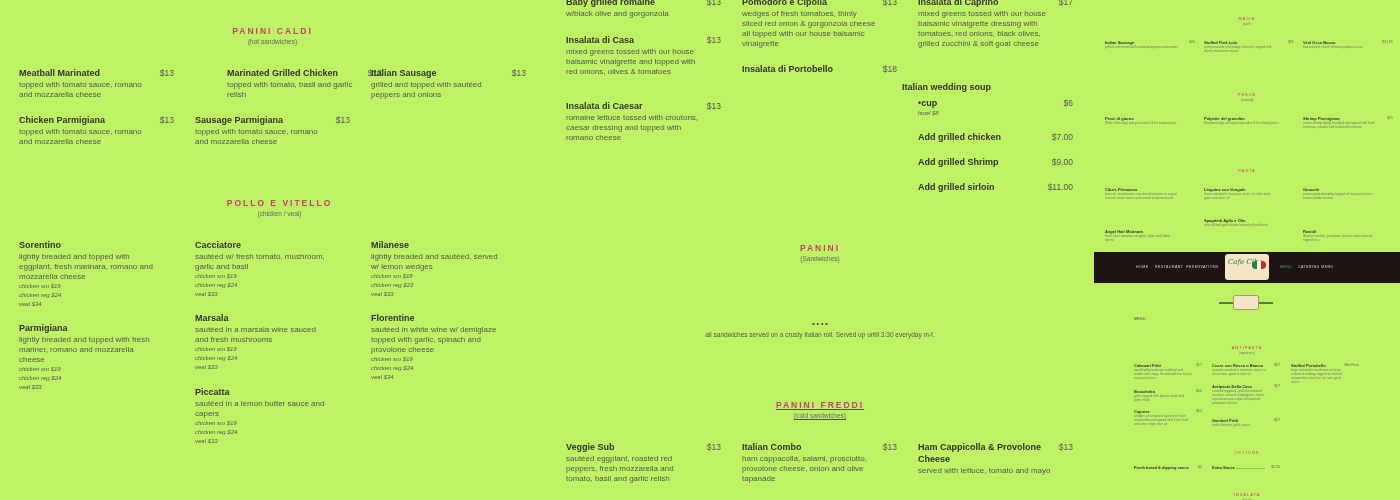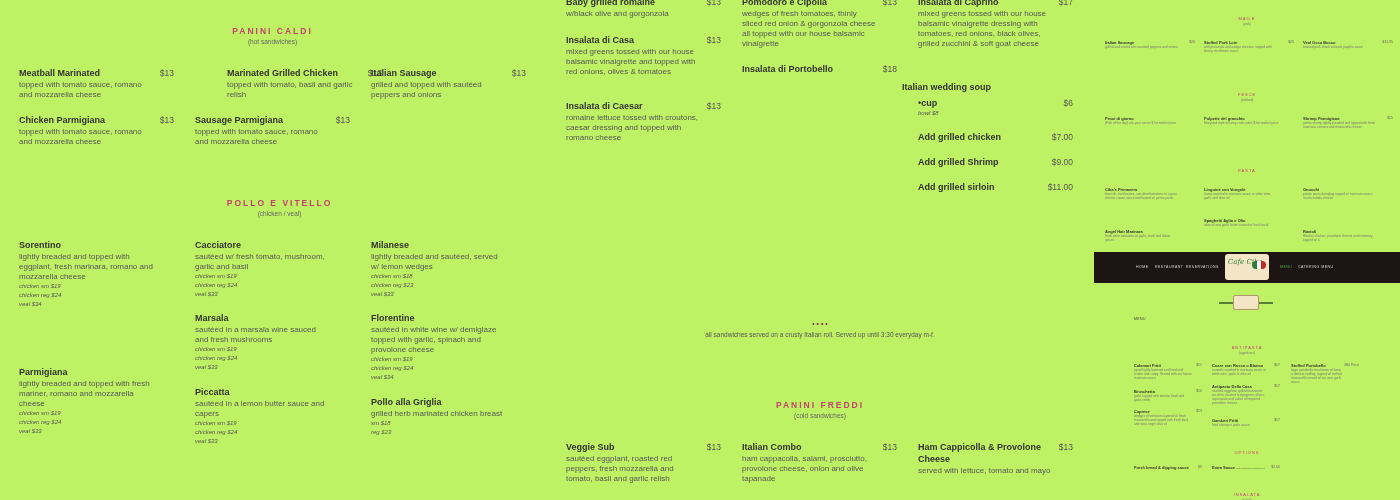--- a/index.html
+++ b/index.html
@@ -102,21 +102,21 @@
   </div>
 
   <div class="item" style="left:371px; top:239px;">
     <div class="item-name">Milanese</div>
     <div class="item-desc">lightly breaded and sautéed, served w/ lemon wedges</div>
     <div class="item-variants">chicken sm $18</div>
     <div class="item-variants">chicken reg $23</div>
     <div class="item-variants">veal $33</div>
   </div>
 
-  <div class="item" style="left:19px; top:322px;margin-top:44px;">
+  <div class="item" style="left:19px; top:322px;">
     <div class="item-name">Parmigiana</div>
     <div class="item-desc">lightly breaded and topped with fresh mariner, romano and mozzarella cheese</div>
     <div class="item-variants">chicken sm $19</div>
     <div class="item-variants">chicken reg $24</div>
     <div class="item-variants">veal $33</div>
   </div>
 
   <div class="item" style="left:195px; top:312px;">
     <div class="item-name">Marsala</div>
     <div class="item-desc">sautéed in a marsala wine sauced and fresh mushrooms</div>
@@ -134,26 +134,20 @@
   </div>
 
   <div class="item" style="left:195px; top:386px;">
     <div class="item-name">Piccatta</div>
     <div class="item-desc">sautéed in a lemon butter sauce and capers</div>
     <div class="item-variants">chicken sm $19</div>
     <div class="item-variants">chicken reg $24</div>
     <div class="item-variants">veal $33</div>
   </div>
 
-  <div class="item" style="left:371px; top:396px;">
-    <div class="item-name">Pollo alla Griglia</div>
-    <div class="item-desc">grilled herb marinated chicken breast</div>
-    <div class="item-variants">sm $18</div>
-    <div class="item-variants">reg $23</div>
-  </div>
 </div>
 
 <div class="pane" id="pane2">
 
   <div class="item" style="left:16px; top:-4px;">
     <div class="item-name">Baby grilled romaine</div>
     <div class="item-price">$13</div>
     <div class="item-desc">w/black olive and gorgonzola</div>
   </div>
   <div class="item" style="left:192px; top:-4px;">
@@ -193,24 +187,28 @@
   </div>
   <div class="item" style="left:368px; top:156px;">
     <div class="item-name">Add grilled Shrimp</div>
     <div class="item-price">$9.00</div>
   </div>
   <div class="item" style="left:368px; top:181px;">
     <div class="item-name">Add grilled sirloin</div>
     <div class="item-price">$11.00</div>
   </div>
 
+  <div class="sec-head" style="left:170px; top:243px; width:200px;">
+    <div class="sec-title">PANINI</div>
+    <div class="sec-sub">(Sandwiches)</div>
+  </div>
   <div class="note" style="left:120px; top:320px; width:300px; font-size:7px; color:#7a2040;">• • • •</div>
   <div class="note" style="left:100px; top:331px; width:340px;">all sandwiches served on a crusty Italian roll. Served up until 3:30 everyday m-f.</div>
 
-  <div class="sec-head" style="left:170px; top:400px; width:200px;">
+  <div class="sec-head" style="left:170px; top:400px; width:200px;text-decoration:underline;">
     <div class="sec-title">PANINI FREDDI</div>
     <div class="sec-sub">(cold sandwiches)</div>
   </div>
 
   <div class="item" style="left:16px; top:441px;">
     <div class="item-name">Veggie Sub</div>
     <div class="item-price">$13</div>
     <div class="item-desc">sautéed eggplant, roasted red peppers, fresh mozzarella and tomato, basil and garlic relish</div>
   </div>
   <div class="item" style="left:192px; top:441px;">

